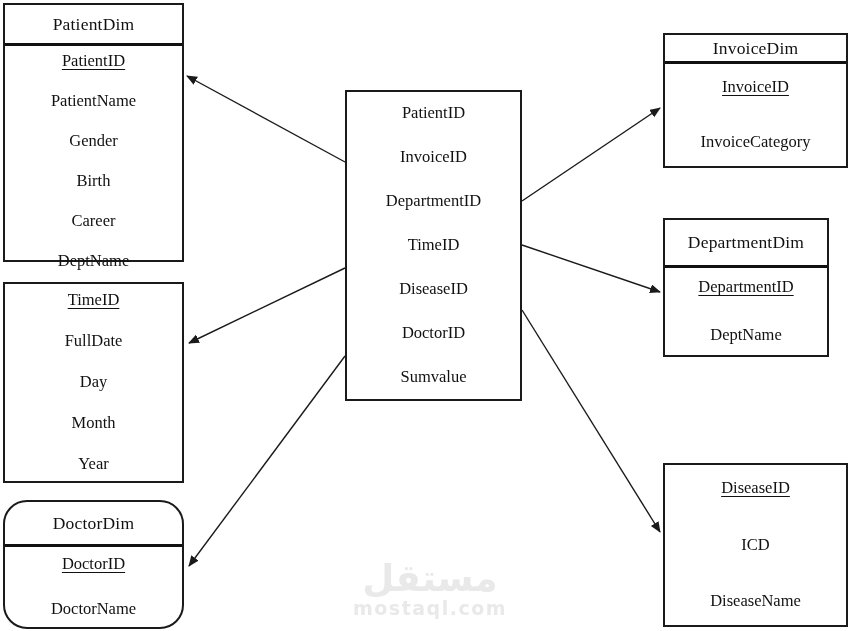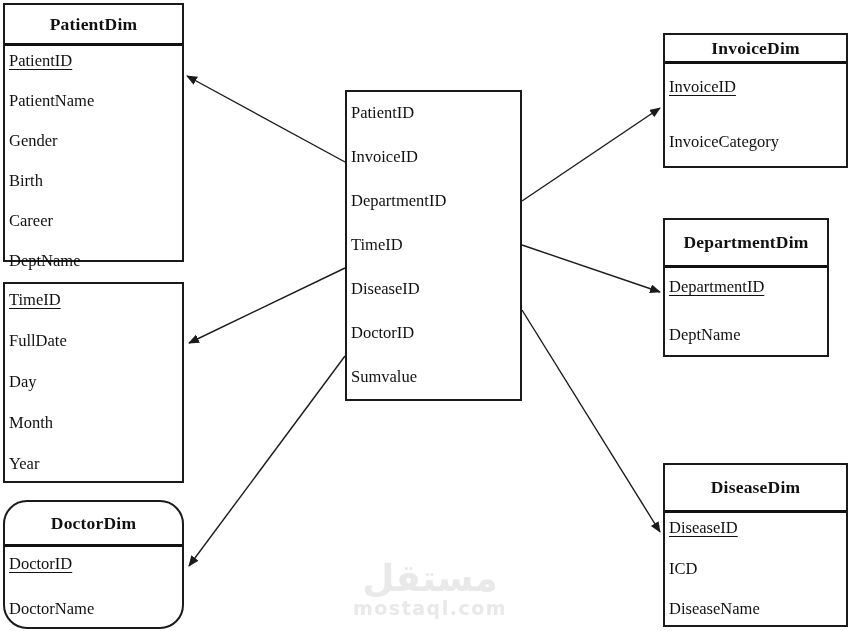--- a/index.html
+++ b/index.html
@@ -23,30 +23,31 @@
     background: #ffffff;
     display: flex;
     flex-direction: column;
   }
   .entity-header {
     box-sizing: border-box;
     border-bottom: 3px solid #111111;
     display: flex;
     align-items: center;
     justify-content: center;
-    font-weight: bold;
+    font-weight: normal;
     font-size: 17.5px;
     letter-spacing: 0.2px;
     flex: 0 0 auto;
   }
   .entity-body {
     flex: 1 1 auto;
     display: flex;
     flex-direction: column;
     justify-content: space-around;
+    align-items: center;
     padding: 6px 4px;
     gap: 21px;
   }
   .field {
     font-size: 16.5px;
     line-height: 1.15;
     white-space: nowrap;
   }
   .field.pk {
     text-decoration: underline;
@@ -155,21 +156,20 @@
 
   <div class="entity" style="left:663px; top:218px; width:166px; height:139px;">
     <div class="entity-header" style="height:48px;">DepartmentDim</div>
     <div class="entity-body">
       <div class="field pk">DepartmentID</div>
       <div class="field">DeptName</div>
     </div>
   </div>
 
   <div class="entity" style="left:663px; top:463px; width:185px; height:164px;">
-    <div class="entity-header" style="height:48px;">DiseaseDim</div>
     <div class="entity-body">
       <div class="field pk">DiseaseID</div>
       <div class="field">ICD</div>
       <div class="field">DiseaseName</div>
     </div>
   </div>
 
   <div class="watermark">
     <div class="watermark-title">مستقل</div>
     <div class="watermark-subtitle">mostaql.com</div>

